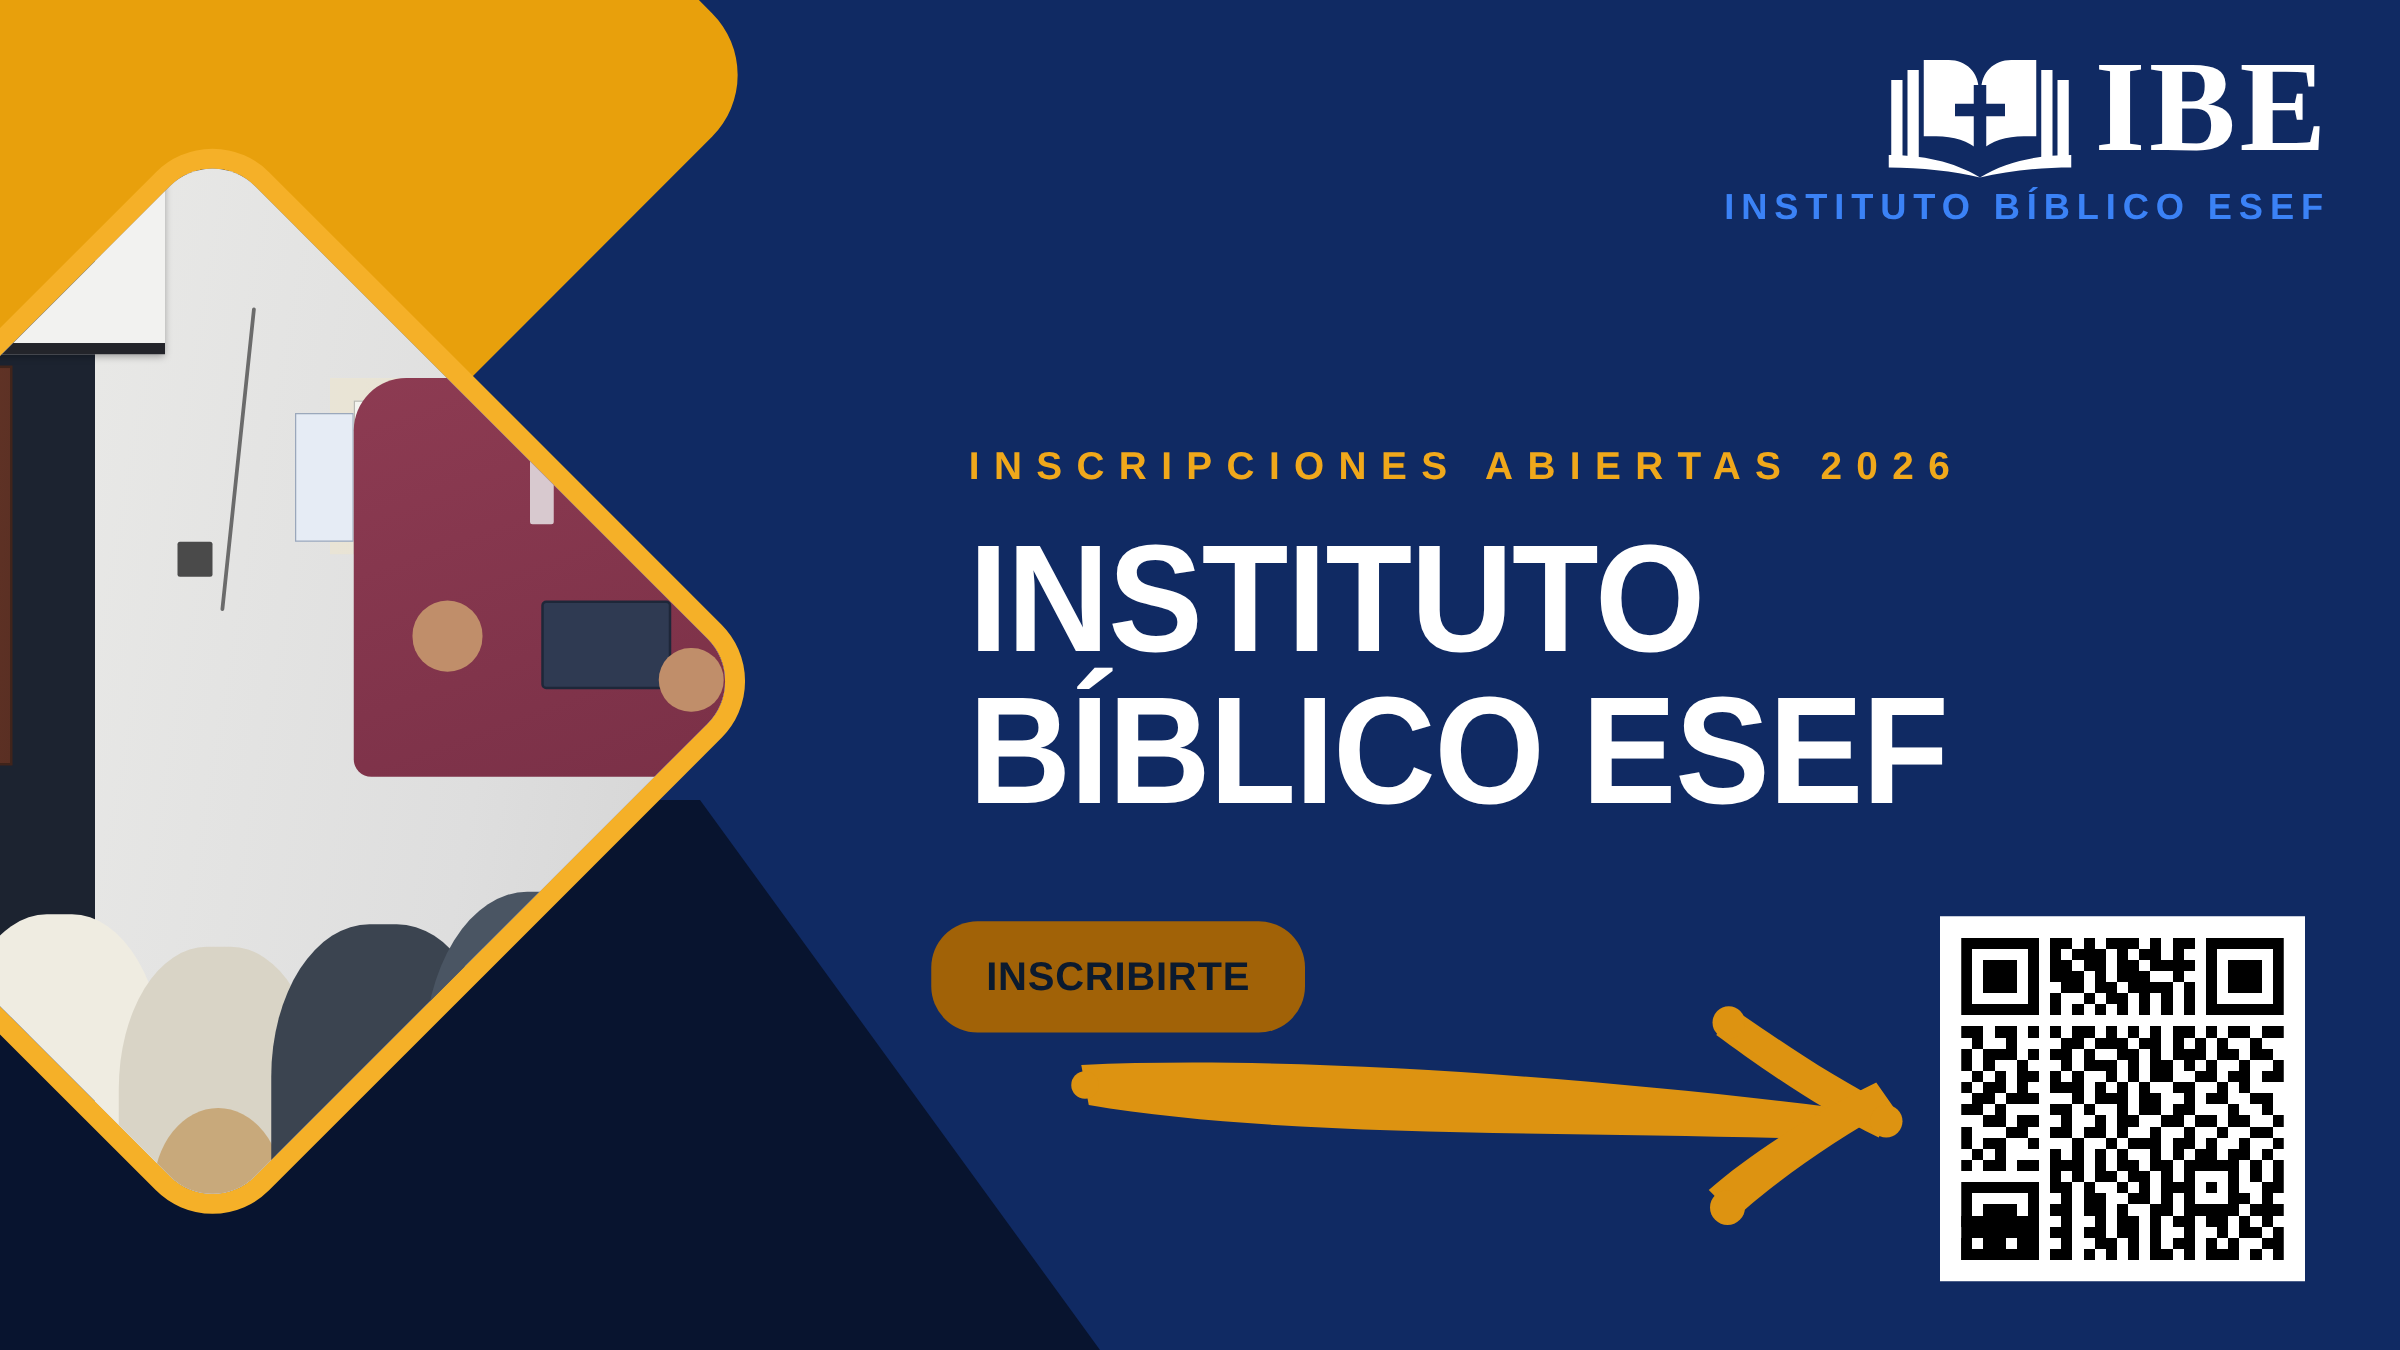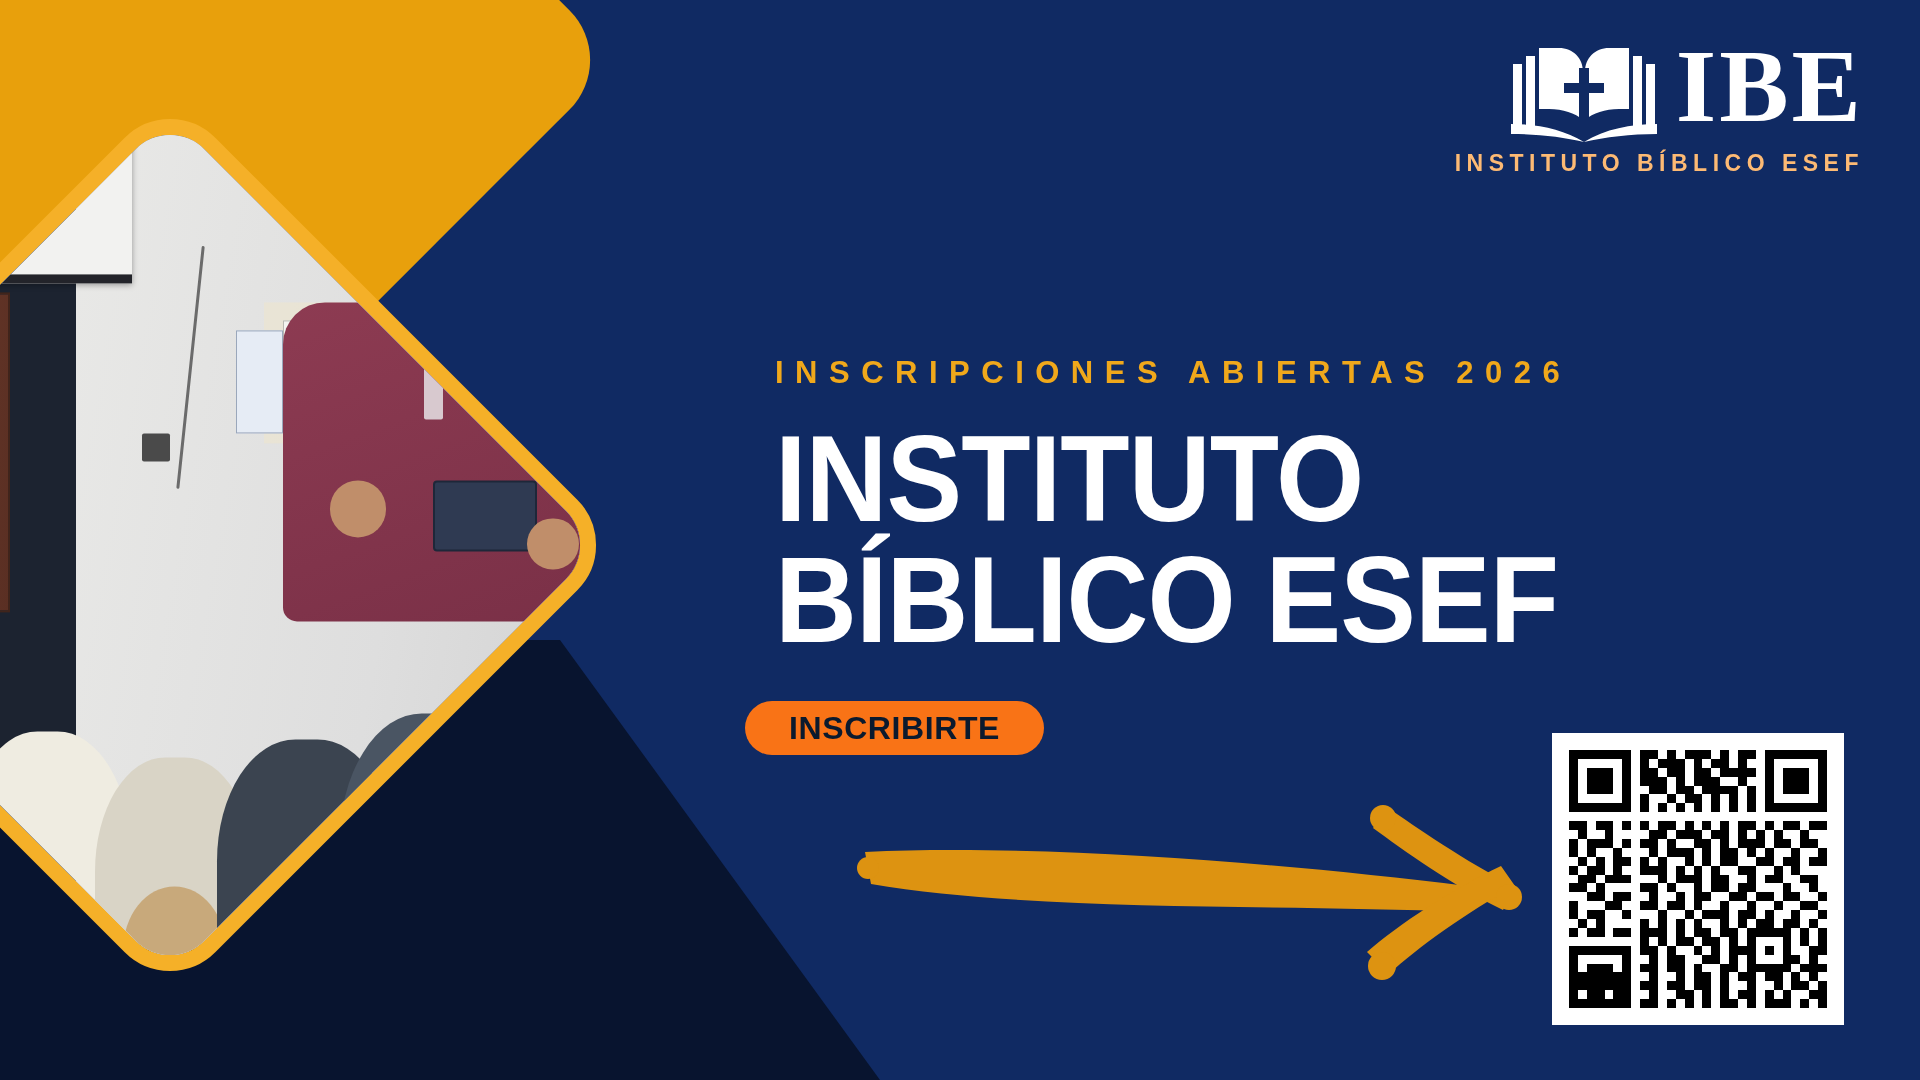--- a/index.html
+++ b/index.html
@@ -79,37 +79,37 @@
   .aud { position:absolute; left:0; bottom:0; width:100%; height:46%; }
   .h { position:absolute; bottom:0; border-radius:50% 50% 18% 18%; }
   .sh { position:absolute; bottom:0; border-radius:44% 44% 0 0; }
 
   
   .logo { position:absolute; right:56px; top:38px; display:flex; flex-direction:column; align-items:flex-end; }
   .logo-row { display:flex; align-items:flex-start; gap:17px; }
   .logo-mark { width:150px; height:106px; }
   .logo-word { font-family:"Liberation Serif", serif; font-weight:700; font-size:104px;
                color:#fff; letter-spacing:3px; line-height:.92; }
-  .logo-tag { margin-top:6px; font-size:23px; font-weight:700; color:#fdba74;
+  .logo-tag { margin-top:6px; font-size:29px; font-weight:700; color:#3b82f6;
               letter-spacing:5.5px; white-space:nowrap; }
 
   
   .copy { position:absolute; left:775px; top:355px; width:1000px; }
   .eyebrow { color:#F0A81B; font-size:31px; font-weight:600; letter-spacing:11.5px; white-space:nowrap; }
   .headline { margin-top:28px; color:#fff; font-weight:700; font-size:122px;
               line-height:.99; letter-spacing:-1px; white-space:nowrap;
               transform:scaleX(.93); transform-origin:left center; }
   .headline div { white-space:nowrap; }
 
   .cta {
-    position:absolute; left:745px; top:701px;
+    position:absolute; left:745px; top:737px;
     display:inline-flex; align-items:center; justify-content:center;
-    background:#f97316; color:#0B1A2E;
+    background:#a16207; color:#0B1A2E;
     font-size:32px; font-weight:700; letter-spacing:.6px;
-    padding:0 44px; height:54px; border-radius:37px; border:none; cursor:pointer;
+    padding:0 44px; height:89px; border-radius:37px; border:none; cursor:pointer;
   }
 
   
   .arrow { position:absolute; left:855px; top:800px; width:700px; height:200px; }
 
   
   .qr-frame { position:absolute; left:1552px; top:733px; width:292px; height:292px;
               background:#fff; padding:17px; }
   .qr-frame svg { display:block; width:100%; height:100%; }
 </style>

